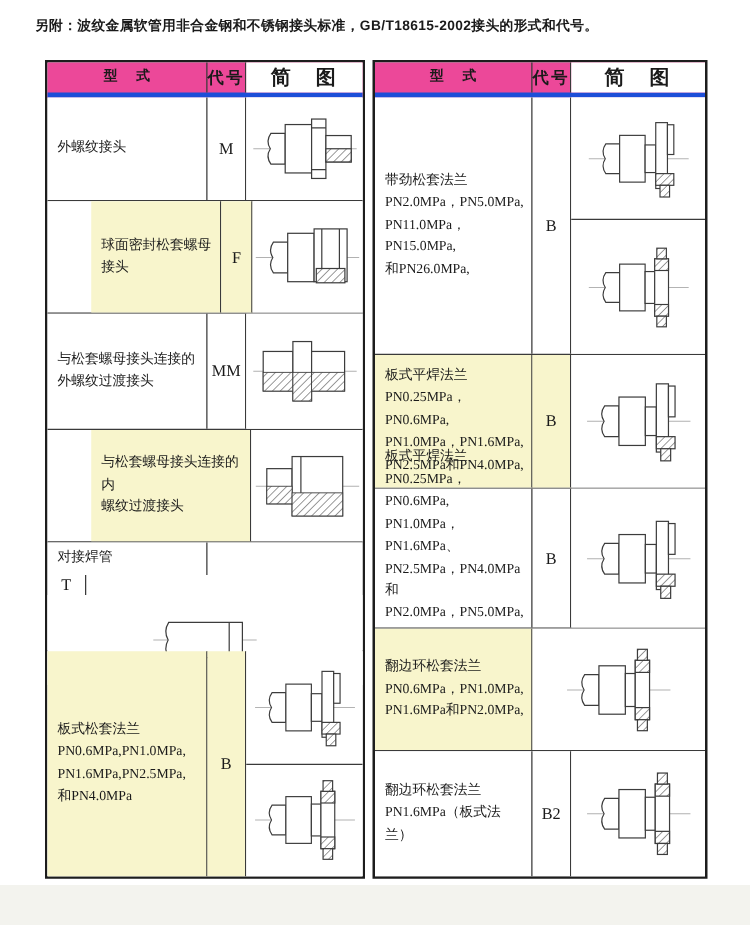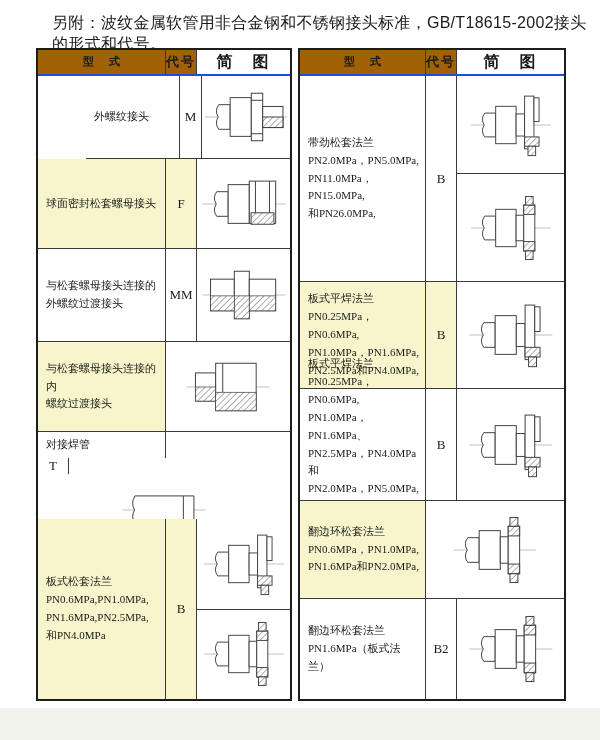--- a/index.html
+++ b/index.html
@@ -2,46 +2,46 @@
 <html><head>
 <meta charset="utf-8">
 <style>
   html,body{margin:0;padding:0;}
   body{
     width:600px;height:740px;position:relative;background:#ffffff;
     font-family:"Liberation Sans",sans-serif;color:#1a1a1a;overflow:hidden;
   }
   .bottom-strip{position:absolute;left:0;right:0;top:708px;height:32px;background:#f3f3ee;}
   .page-title{
-    position:absolute;left:52px;top:13px;width:540px;
-    font-size:16px;font-weight:normal;letter-spacing:0.3px;
+    position:absolute;left:28px;top:13px;width:540px;
+    font-size:11px;font-weight:bold;letter-spacing:0.3px;
   }
   .wrap{position:absolute;left:36px;top:48px;display:flex;gap:6px;}
   .tbl{border:2px solid #1d1d1d;background:#fff;box-sizing:border-box;}
   .tbl-left{width:256px;}
   .tbl-right{width:268px;}
-  .thead{display:flex;height:24px;background:#a16207;border-bottom:2px solid #1d4ed8;}
+  .thead{display:flex;height:24px;background:#ec4899;border-bottom:4px solid #1d4ed8;}
   .thead .c{display:flex;align-items:center;justify-content:center;
     font-size:16px;font-weight:bold;letter-spacing:2px;}
   .tr{display:flex;border-bottom:1px solid #3a3a3a;box-sizing:border-box;background:#fff;}
   .tr:last-child{border-bottom:none;}
   .tr.yellow .c.type,.tr.yellow .c.code{background:#f8f5cc;}
   .c{box-sizing:border-box;}
   .c.type{border-right:1px solid #3a3a3a;display:flex;align-items:center;
     padding:4px 6px 4px 8px;font-family:"Liberation Serif",serif;
     font-size:11px;line-height:1.62;white-space:pre-line;}
   .tbl-left .c.type{width:128px;}
   .tbl-right .c.type{width:126px;}
   .c.code{width:31px;border-right:1px solid #3a3a3a;display:flex;align-items:center;
     justify-content:center;font-family:"Liberation Serif",serif;font-size:13px;}
   .c.diag{flex:1;display:flex;align-items:center;justify-content:center;background:#fff;}
   .c.diag.split{flex-direction:column;align-items:stretch;padding:0;}
   .sub{display:flex;align-items:center;justify-content:center;box-sizing:border-box;}
   .sub + .sub{border-top:1px solid #3a3a3a;}
-  .h83{height:83px;margin-left:48px;}.h90{height:90px;}.h93{height:93px;}.h87{height:87px;flex-direction:column;}.h180{height:180px;}
+  .h83{height:83px;}.h90{height:90px;padding-left:35px;}.h93{height:93px;}.h87{height:87px;flex-direction:column;}.h180{height:180px;}
   .h206{height:206px;}.h107{height:107px;}.h112{height:112px;}.h98{height:98px;}.h100{height:100px;}
   .sh89{height:89px;}.sh90{height:90px;}.sh97{height:97px;}.sh108{height:108px;}
   svg.diagram{width:88px;height:72px;}
   .sub svg.diagram{height:68px;}
 </style>
 </head>
 <body>
 
 <svg width="0" height="0" style="position:absolute" aria-hidden="true">
   <defs>

